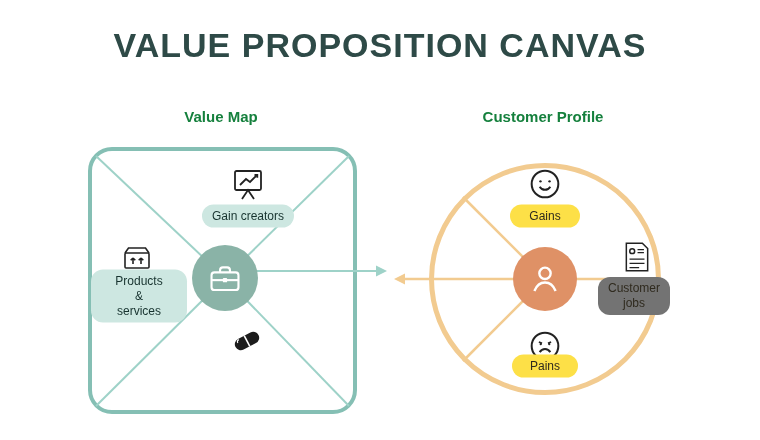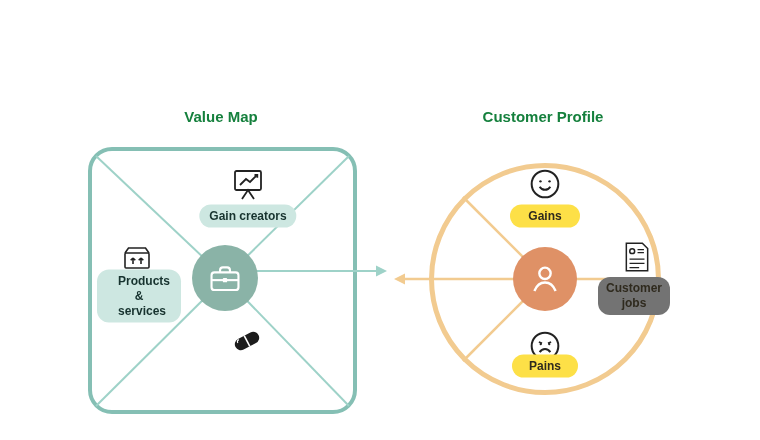--- a/index.html
+++ b/index.html
@@ -27,34 +27,35 @@
   .overlay{position:absolute;left:0;top:0;pointer-events:none;}
   .center-circle{
     position:absolute;transform:translate(-50%,-50%);
     border-radius:50%;display:flex;align-items:center;justify-content:center;
   }
   .center-teal{left:225px;top:278px;width:66px;height:66px;background:#8ab3a7;}
   .center-orange{left:545px;top:279px;width:64px;height:64px;background:#df9166;}
   .icon{position:absolute;transform:translate(-50%,-50%);display:flex;align-items:center;justify-content:center;}
   .pill{
     position:absolute;transform:translate(-50%,-50%);
-    font-size:12px;font-weight:bold;text-align:center;line-height:1.25;
+    font-size:12px;font-weight:normal;text-align:center;line-height:1.25;
     padding:4px 10px;border-radius:12px;box-sizing:border-box;
   }
   .pill-teal{background:#cde7e1;color:#17332f;}
   .pill-tan{background:#fde047;color:#2f2a1e;}
   .pill-orange{background:#737373;color:#2f2a1e;}
-  .w80{width:84px;padding:4px 21px;}
+  .w80{width:96px;padding:4px 21px;}
   .w70{width:72px;padding:4px 4px;}
 </style>
 </head>
 <body>
 
 <div class="canvas">
 
+  <h1 class="title">VALUE PROPOSITION CANVAS</h1>
 
   <div class="section-label" style="left:221px;top:116px">Value Map</div>
   <div class="section-label" style="left:543px;top:116px">Customer Profile</div>
 
   <div class="value-map-box"></div>
   <div class="customer-circle"></div>
 
   <svg class="overlay" width="760" height="440" viewBox="0 0 760 440">
 
     <g stroke="#9ed2c8" stroke-width="2">

